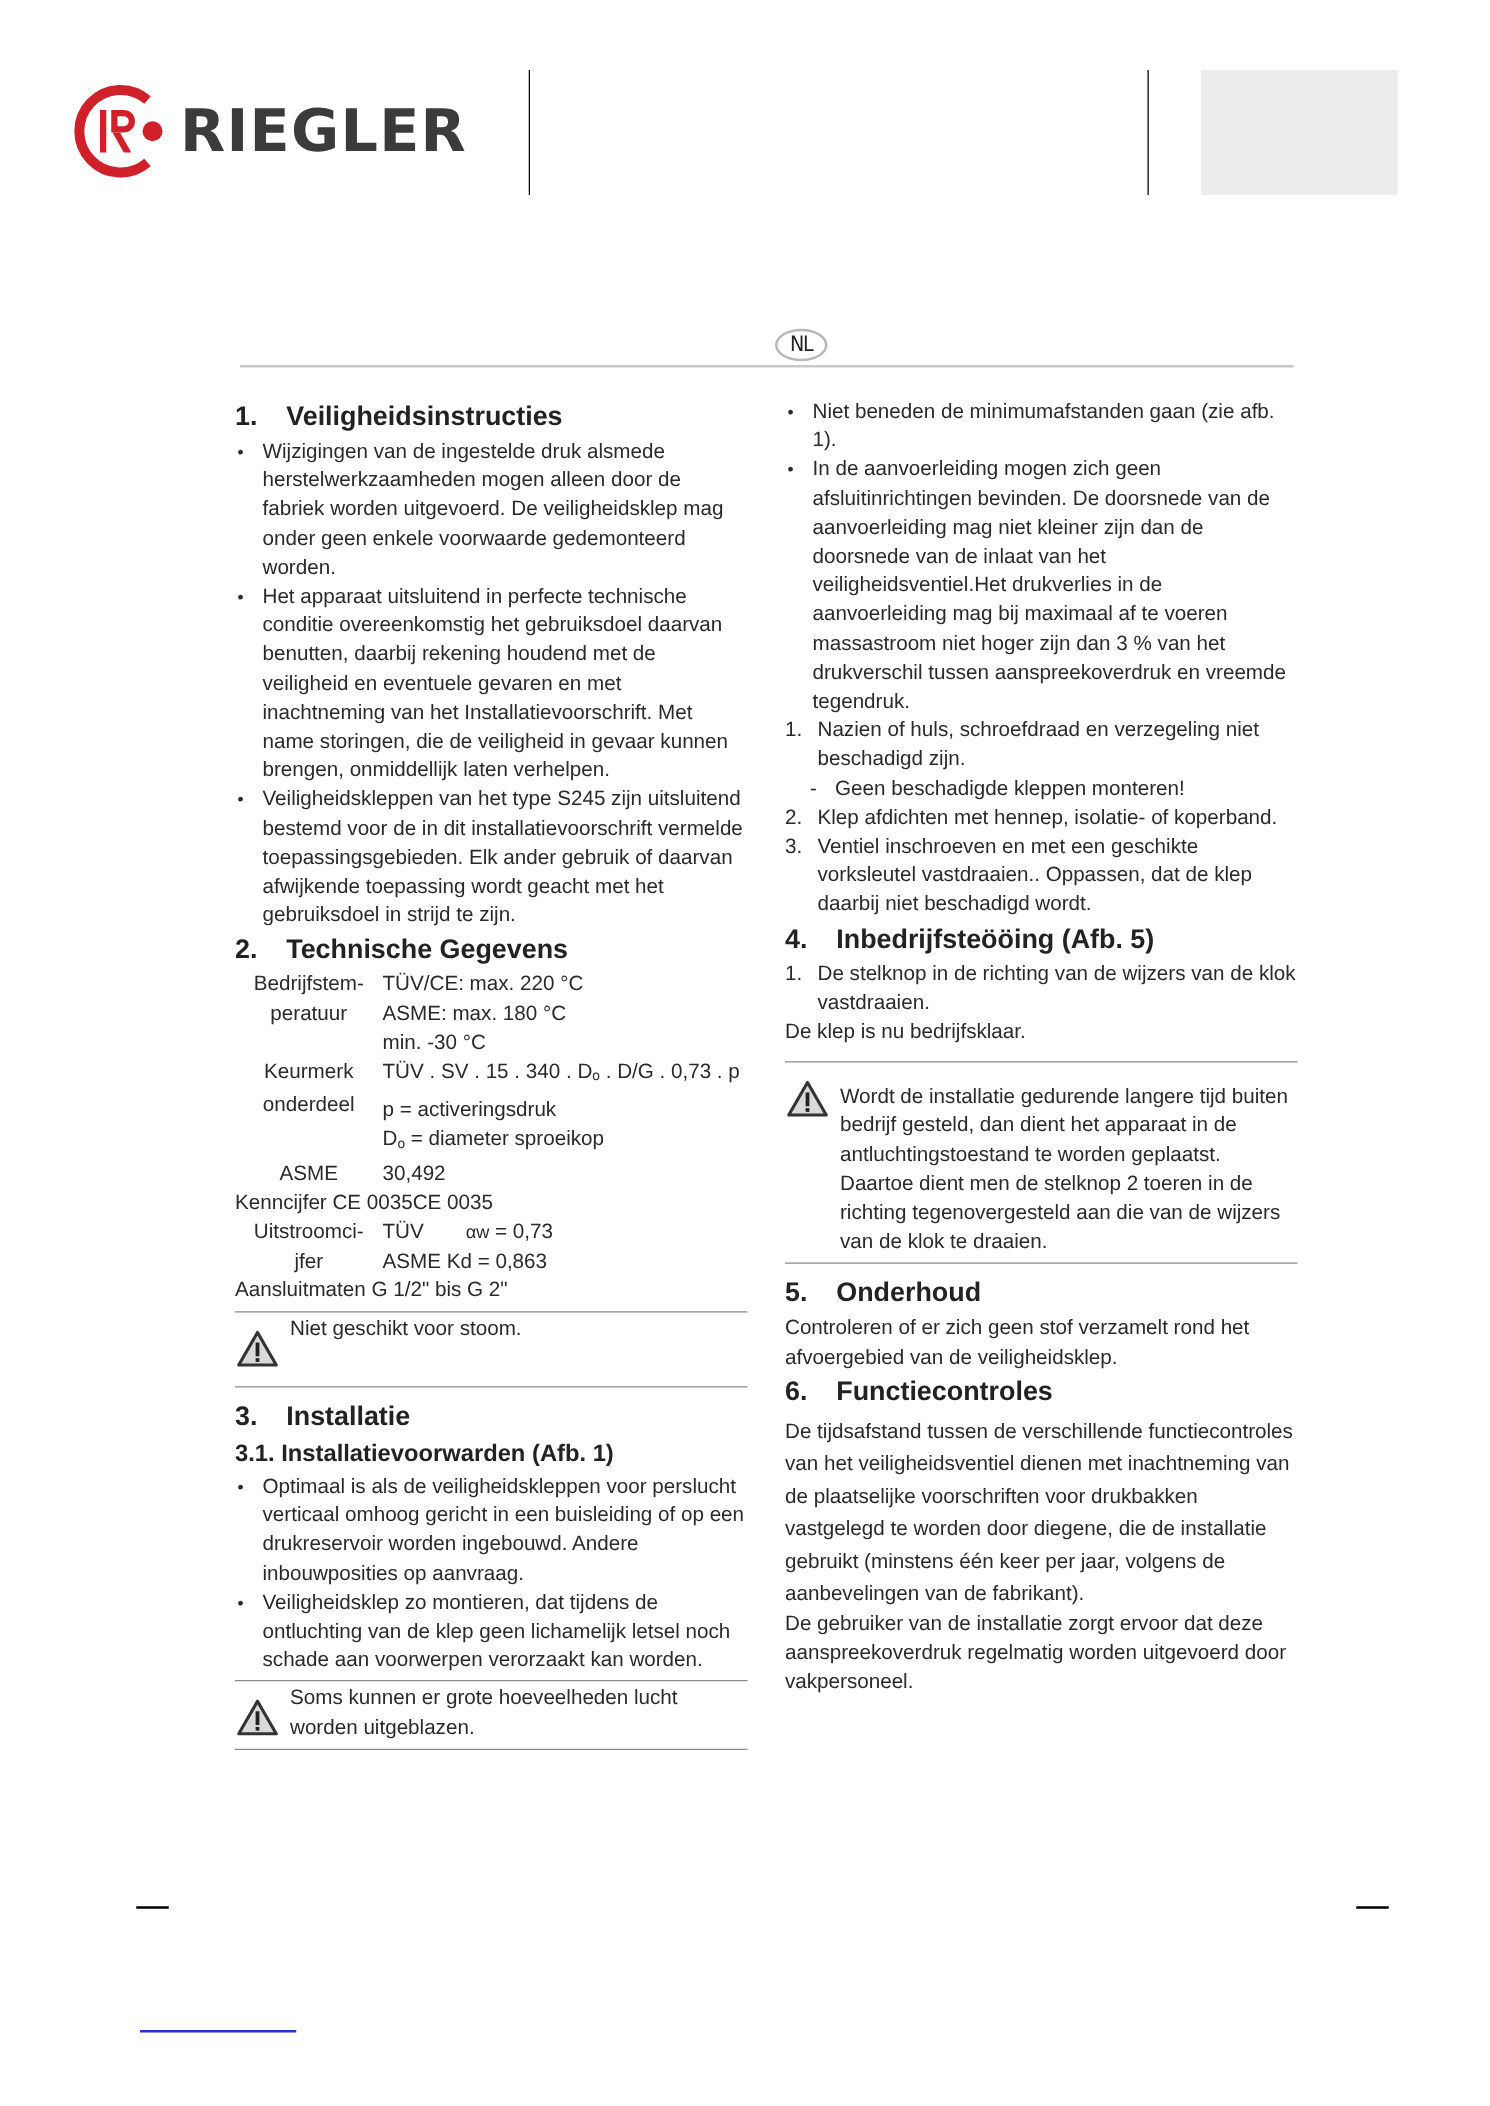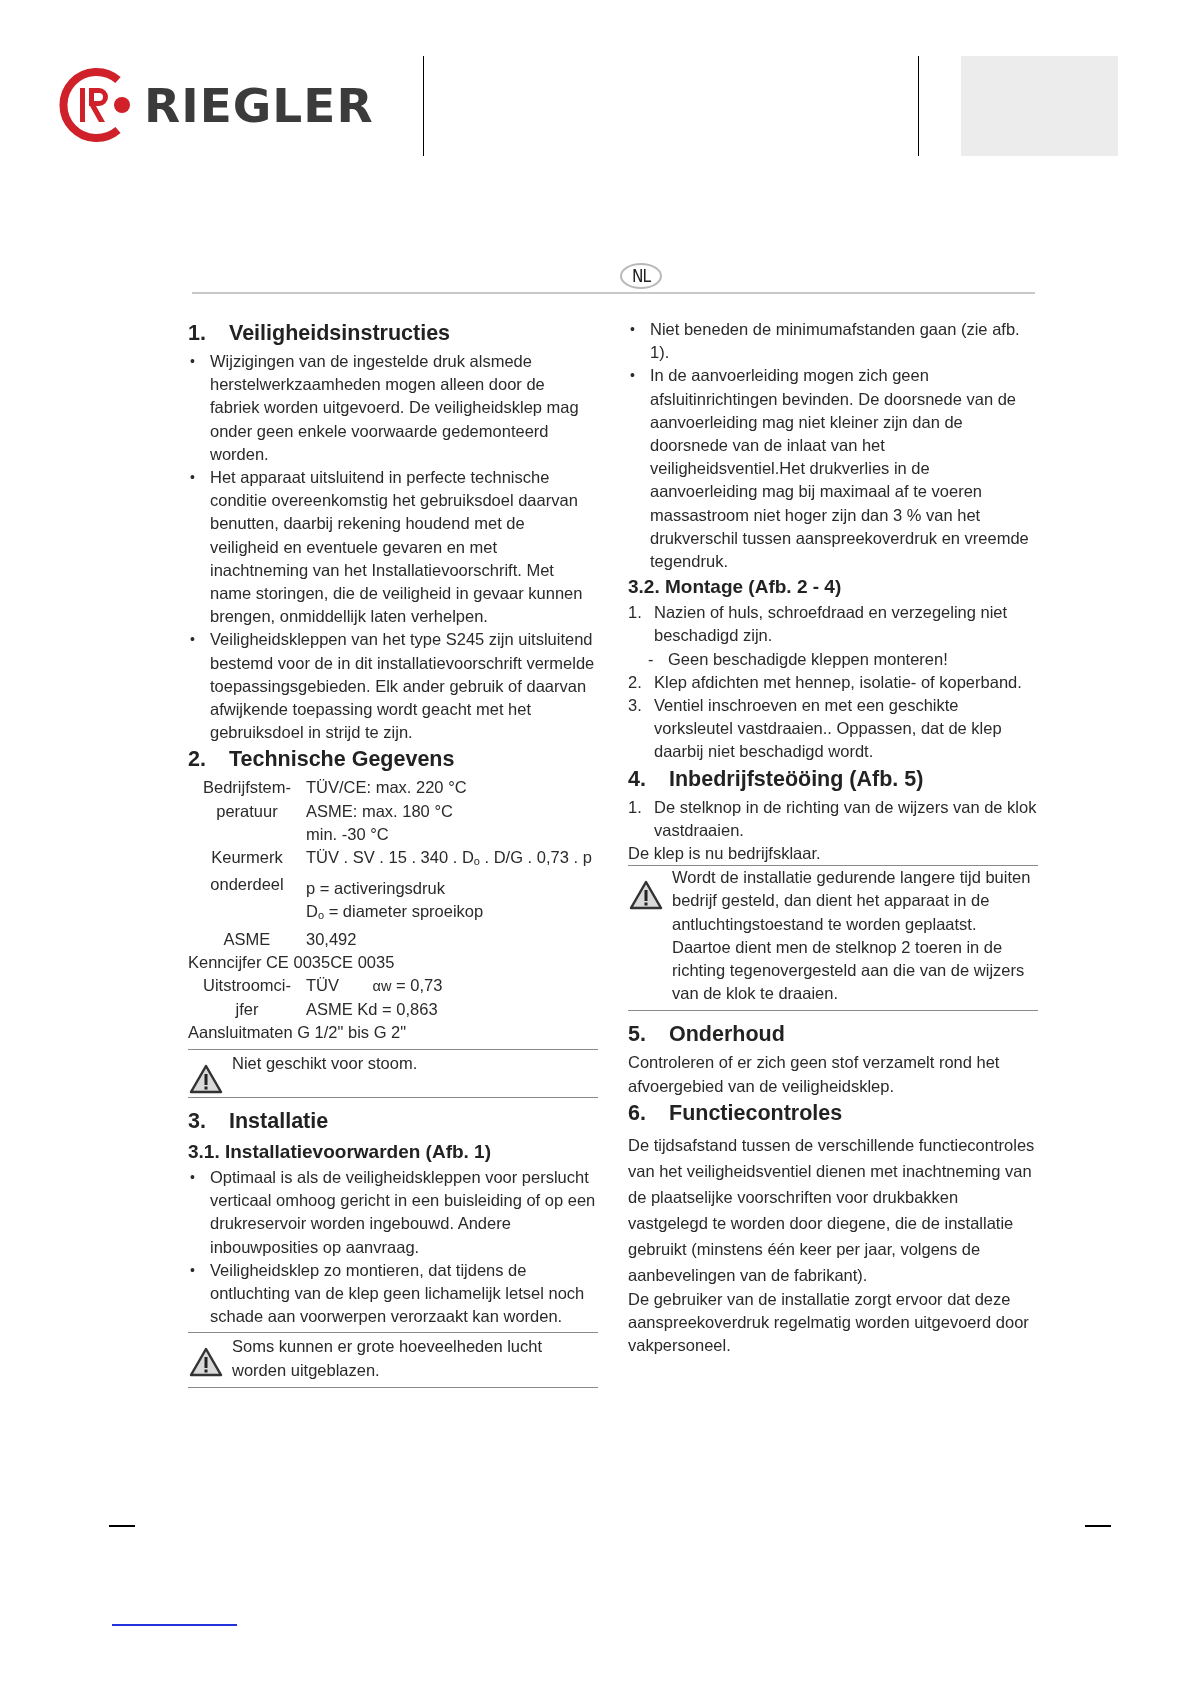--- a/index.html
+++ b/index.html
@@ -140,21 +140,21 @@
       <td><span>TÜV </span><span class="small">αw</span><span> = 0,73</span></td>
     </tr>
     <tr>
       <td class="k">jfer</td>
       <td>ASME Kd = 0,863</td>
     </tr>
   </tbody>
     </table>
   <p class="t"><span>Aansluitmaten</span> <span>G 1/2" bis G 2"</span></p>
 
-  <div class="warn" style="padding-bottom:22px">
+  <div class="warn" style="padding-bottom:34px">
     <svg class="warn-icon" viewBox="0 0 34 30">
       <path d="M17 2 L32 28 L2 28 Z" fill="#d9d9d9" stroke="#333" stroke-width="2.5" stroke-linejoin="round"></path>
       <rect x="15.5" y="10" width="3" height="11" fill="#222"></rect>
       <rect x="15.5" y="22.5" width="3" height="3" fill="#222"></rect>
     </svg>
     <span>Niet geschikt voor stoom.</span>
   </div>
 
   <h2 class="sec">
     <span class="num">3.</span>
@@ -174,37 +174,36 @@
     <span>Soms kunnen er grote hoeveelheden lucht worden uitgeblazen.</span>
   </div>
 </div>
 
 <div class="col right">
   <ul class="bul">
     <li><span class="b">•</span><span>Niet beneden de minimumafstanden gaan (zie afb. 1).</span></li>
     <li><span class="b">•</span><span>In de aanvoerleiding mogen zich geen afsluitinrichtingen bevinden. De doorsnede van de aanvoerleiding mag niet kleiner zijn dan de doorsnede van de inlaat van het veiligheidsventiel.Het drukverlies in de aanvoerleiding mag bij maximaal af te voeren massastroom niet hoger zijn dan 3 % van het drukverschil tussen aanspreekoverdruk en vreemde tegendruk.</span></li>
   </ul>
 
-  <h3 class="sub mt6">3.2. Montage (Afb. 2 - 4)</h3>
   <ol class="num">
     <li><span class="n">1.</span><span>Nazien of huls, schroefdraad en verzegeling niet beschadigd zijn.</span></li>
     <li class="dash" style="padding-left:40px"><span class="d">-</span><span>Geen beschadigde kleppen monteren!</span></li>
     <li><span class="n">2.</span><span>Klep afdichten met hennep, isolatie- of koperband.</span></li>
     <li><span class="n">3.</span><span>Ventiel inschroeven en met een geschikte vorksleutel vastdraaien.. Oppassen, dat de klep daarbij niet beschadigd wordt.</span></li>
   </ol>
 
   <h2 class="sec mt10">
     <span class="num">4.</span>
     <span>Inbedrijfsteööing (Afb. 5)</span>
   </h2>
   <ol class="num">
     <li><span class="n">1.</span><span>De stelknop in de richting van de wijzers van de klok vastdraaien.</span></li>
   </ol>
   <p class="t">De klep is nu bedrijfsklaar.</p>
-  <div class="warn" style="margin-top:0;padding-top:0">
+  <div class="warn" style="margin-top:12px;padding-top:16px">
     <svg class="warn-icon" viewBox="0 0 34 30">
       <path d="M17 2 L32 28 L2 28 Z" fill="#d9d9d9" stroke="#333" stroke-width="2.5" stroke-linejoin="round"></path>
       <rect x="15.5" y="10" width="3" height="11" fill="#222"></rect>
       <rect x="15.5" y="22.5" width="3" height="3" fill="#222"></rect>
     </svg>
     <span>Wordt de installatie gedurende langere tijd buiten bedrijf gesteld, dan dient het apparaat in de antluchtingstoestand te worden geplaatst. Daartoe dient men de stelknop 2 toeren in de richting tegenovergesteld aan die van de wijzers van de klok te draaien.</span>
   </div>
 
   <h2 class="sec">
     <span class="num">5.</span>

